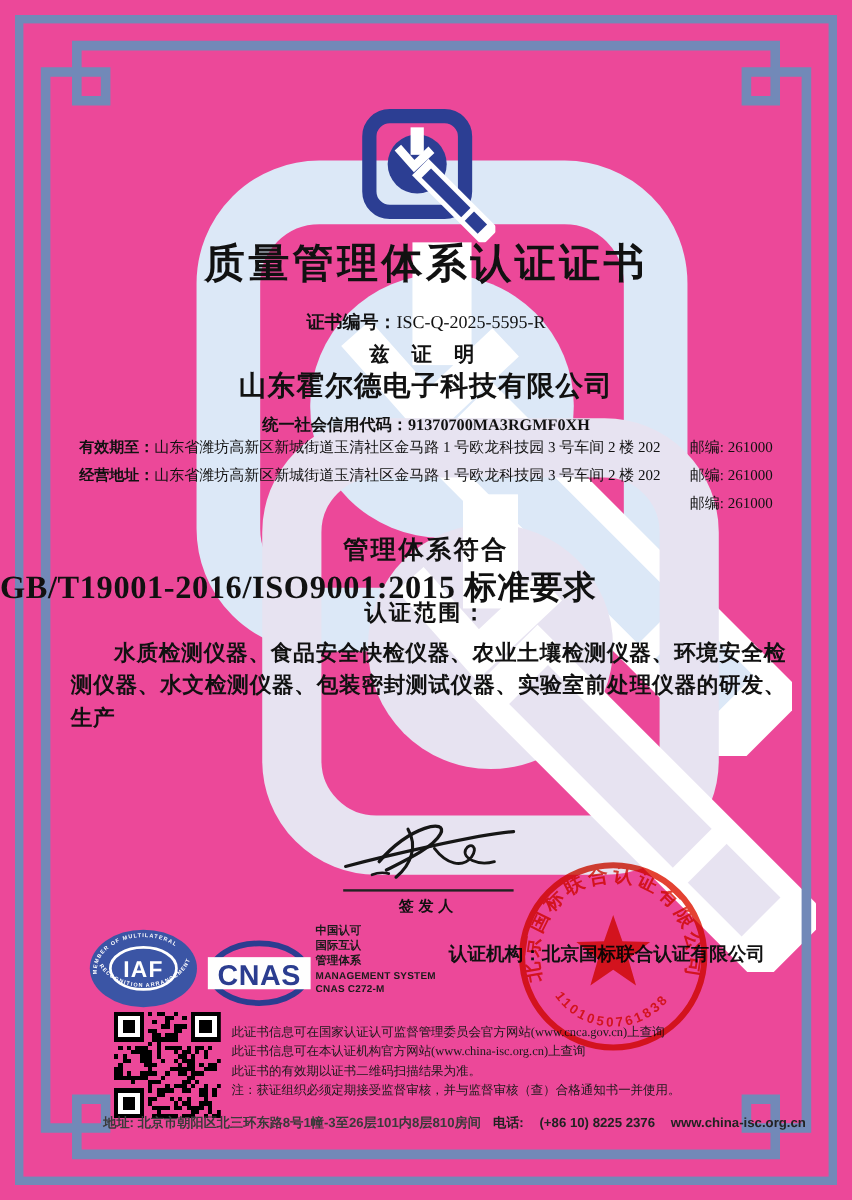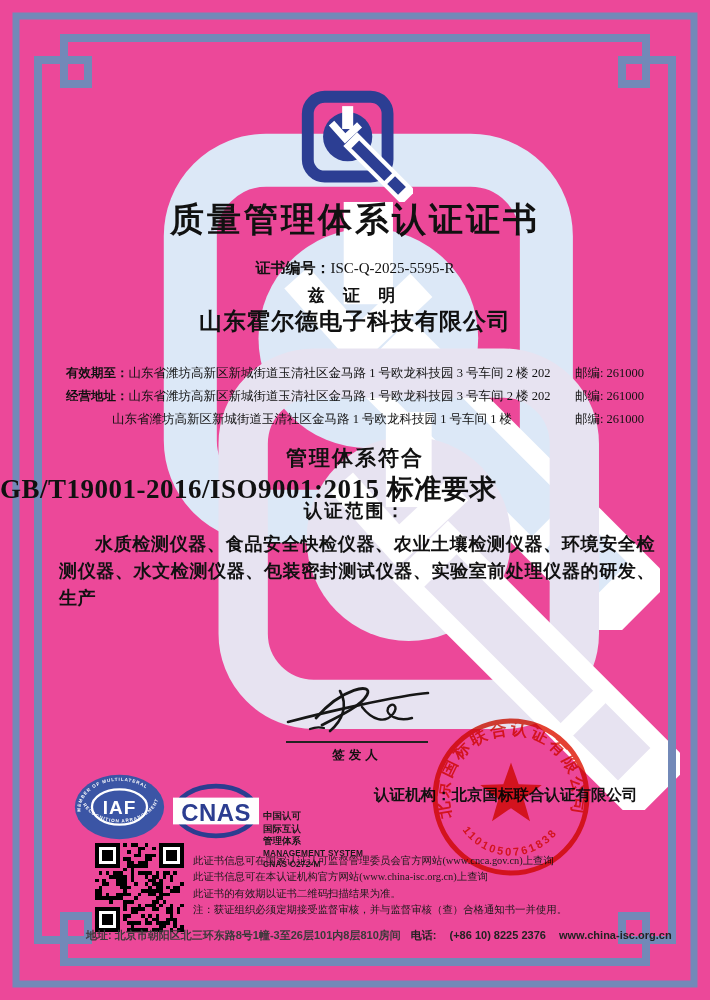--- a/index.html
+++ b/index.html
@@ -36,21 +36,21 @@
   .dates .lbl{font-weight:bold;}
   
   .sig{position:absolute;left:282px;top:680px;width:150px;height:60px;z-index:2;}
   .sigline{left:286px;top:741px;width:142px;border-top:2px solid #222;height:0;}
   .signer{left:286px;top:747px;width:142px;text-align:center;font-size:12.5px;font-weight:bold;letter-spacing:4px;}
   .certifier{left:374px;top:785px;font-size:15.5px;font-weight:bold;white-space:nowrap;}
   
   .iaf{position:absolute;left:72px;top:771px;width:95px;height:72px;z-index:2;}
   .cnas{position:absolute;left:173px;top:781px;width:86px;height:60px;z-index:2;}
   .accred{left:263px;top:770px;width:110px;font-family:"Liberation Sans","DejaVu Sans",sans-serif;
-          font-size:9.5px;font-weight:bold;line-height:12.5px;color:#1a1a1a;margin-top:40px;}
+          font-size:9.5px;font-weight:bold;line-height:12.5px;color:#1a1a1a;}
   .accred .en{font-size:8.3px;line-height:11.5px;letter-spacing:.2px;}
   
   .qr{position:absolute;left:95px;top:843px;width:89px;height:89px;z-index:2;}
   .notes{left:193px;top:853px;width:450px;font-size:10.4px;line-height:16.4px;color:#1a1a1a;white-space:nowrap;}
   
   .footer{left:86px;top:928px;width:560px;font-family:"Liberation Sans","DejaVu Sans",sans-serif;
           font-size:11px;color:#3a3a3a;white-space:nowrap;font-weight:bold;}
   .footer b{color:#222;}
   .footer span{margin-right:10px;}
 </style>
@@ -94,34 +94,36 @@
 
   <div class="abs content title">质量管理体系认证证书</div>
 
   <div class="abs content certno">
     <b>证书编号：</b><span>ISC-Q-2025-5595-R</span>
   </div>
 
   <div class="abs content hereby">兹 证 明</div>
   <div class="abs content company">山东霍尔德电子科技有限公司</div>
 
+  <div class="abs content credit">
+    <span>统一社会信用代码：</span><span>91370700MA3RGMF0XH</span>
+  </div>
 
   <div class="abs content addrs">
     <div class="addr-row">
       <span class="lbl">有效期至：</span>
       <span>山东省潍坊高新区新城街道玉清社区金马路 1 号欧龙科技园 3 号车间 2 楼 202</span>
       <span class="zip"><span>邮编:</span> <span>261000</span></span>
     </div>
     <div class="addr-row">
       <span class="lbl">经营地址：</span>
       <span>山东省潍坊高新区新城街道玉清社区金马路 1 号欧龙科技园 3 号车间 2 楼 202</span>
       <span class="zip"><span>邮编:</span> <span>261000</span></span>
     </div>
     <div class="addr-row noLbl">
-      <span>山东省潍坊高新区新城街道玉清社区金马路 1 号欧龙科技园 1 号车间 1 楼</span>
       <span class="zip"><span>邮编:</span> <span>261000</span></span>
     </div>
   </div>
 
   <div class="abs content std1">管理体系符合</div>
   <div class="abs content std2">GB/T19001-2016/ISO9001:2015 标准要求</div>
   <div class="abs content scope">水质检测仪器、食品安全快检仪器、农业土壤检测仪器、环境安全检测仪器、水文检测仪器、包装密封测试仪器、实验室前处理仪器的研发、生产</div>
 
   <div class="abs content std3">认证范围：</div>
 

